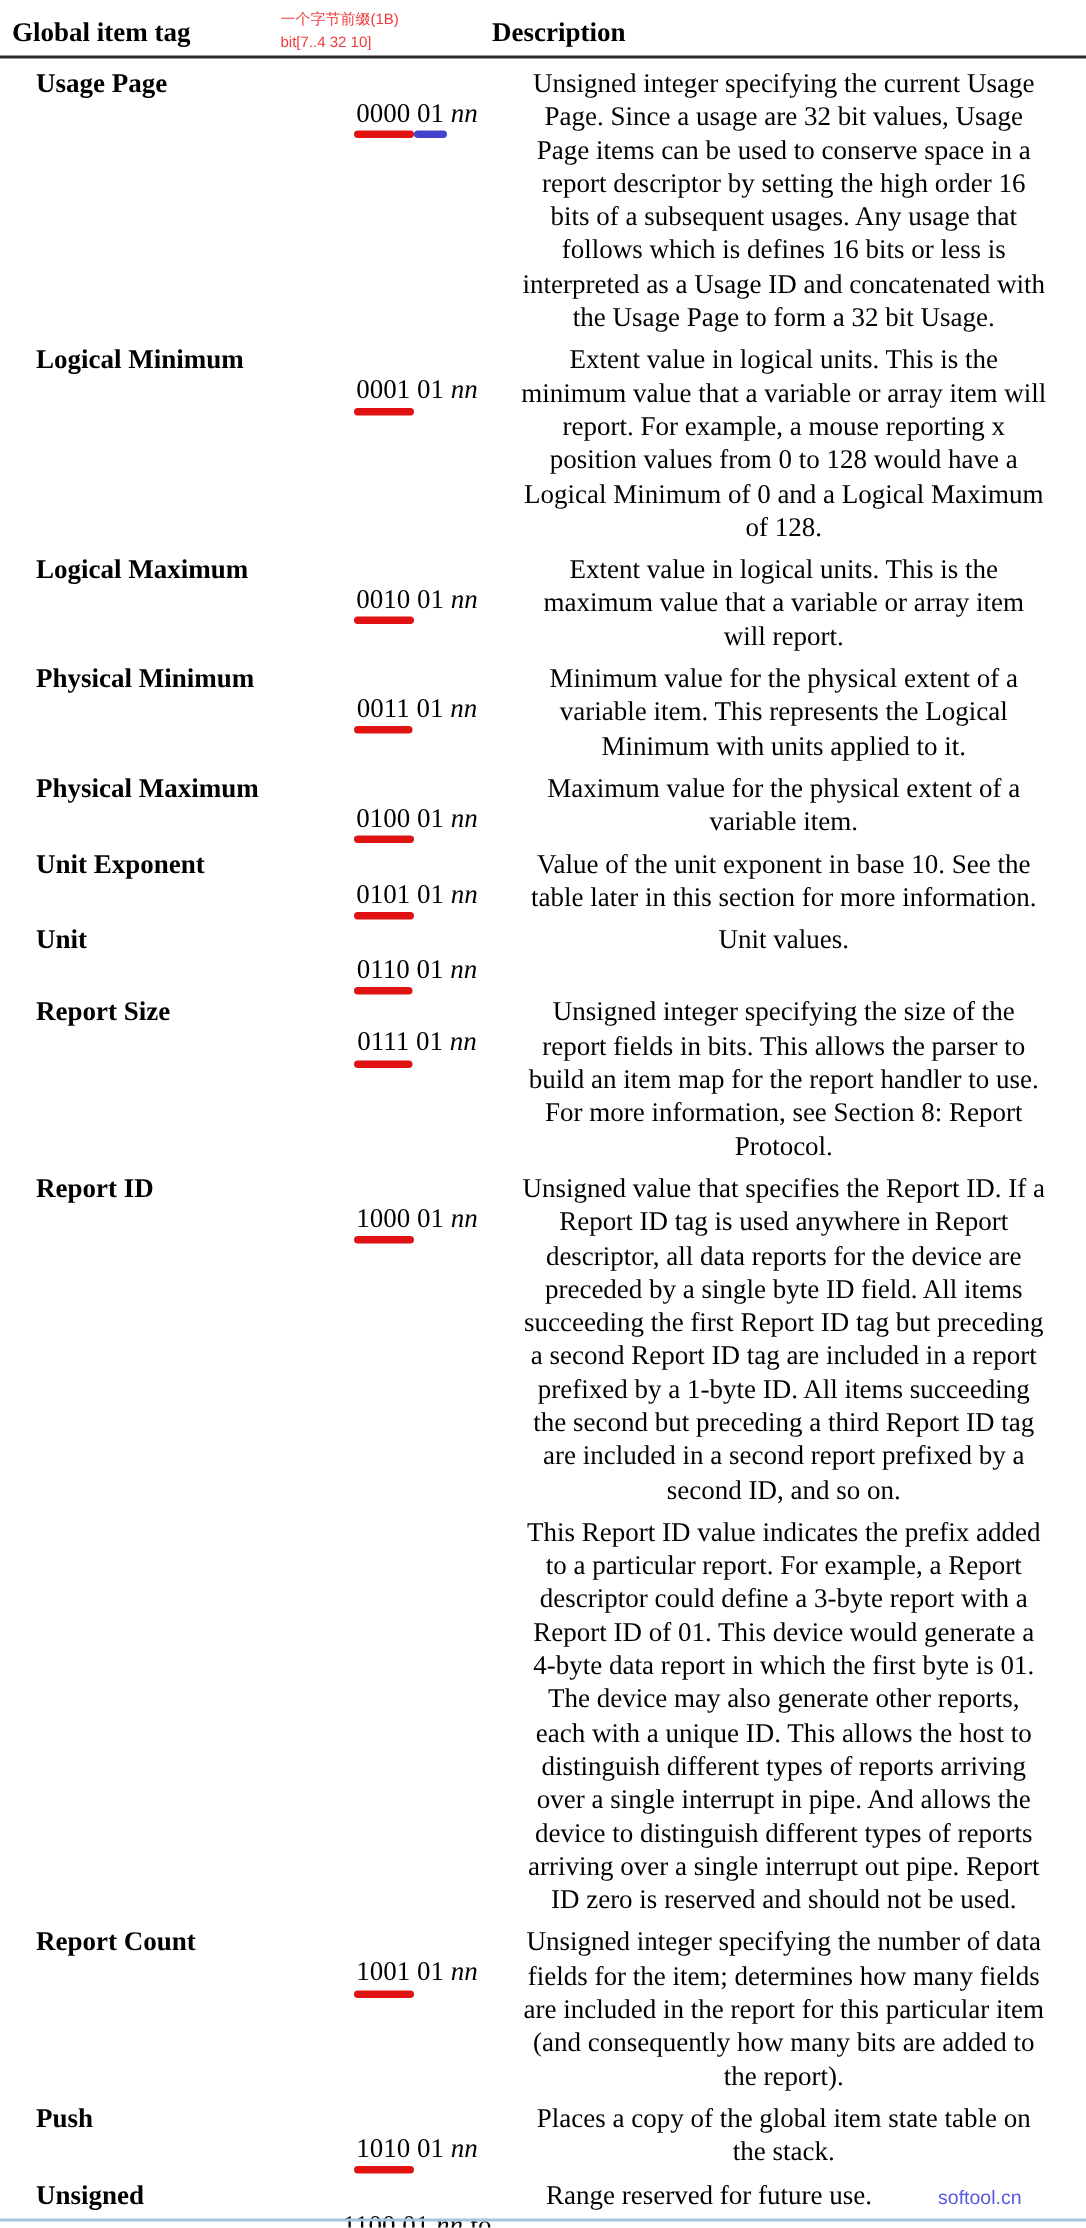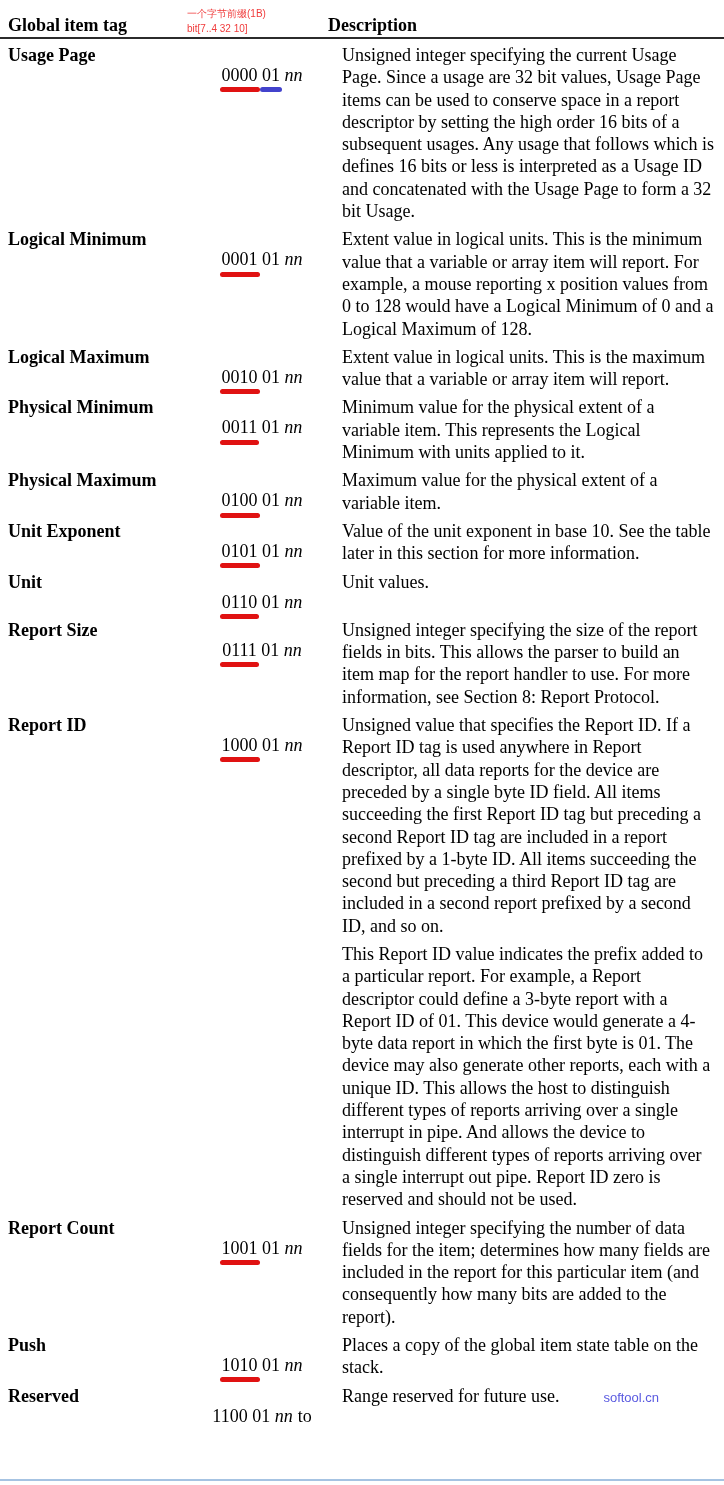--- a/index.html
+++ b/index.html
@@ -19,21 +19,21 @@
     color:var(--text);
     font-family:"Liberation Serif", serif;
     font-size:18px;
     position:relative;
     overflow:hidden;
     box-sizing:border-box;
     padding-top:6px;
   }
   .header-row{
     display:flex;
-    align-items:flex-end;
+    align-items:center;
     padding:0 8px;
   }
   .c1{width:188px;flex-shrink:0;font-weight:bold;}
   .c2{width:132px;flex-shrink:0;}
   .c3{flex:1;font-weight:bold;}
   .annotation{
     font-family:"Liberation Sans", sans-serif;
     font-size:10px;
     line-height:15px;
     color:var(--annotation-red);
@@ -41,38 +41,39 @@
     white-space:nowrap;
   }
   .rule{
     height:2px;
     background:var(--header-rule);
     margin:1px 0 5px 0;
   }
   .row{
     display:flex;
     align-items:flex-start;
-    padding:0 8px;
+    padding:0 24px;
     margin-bottom:6px;
   }
   .cell-tag{
     width:188px;flex-shrink:0;
     font-weight:bold;
     line-height:22.3px;
   }
   .cell-code{
     width:132px;flex-shrink:0;
     text-align:center;
     line-height:22.3px;
     white-space:nowrap;
   }
   .cell-desc{flex:1;padding-right:2px;}
   .cell-desc p{
-    margin:0 0 6px 14px;
+    margin:0 0 6px 3px;
     line-height:22.3px;
+    text-align:center;
   }
   .cell-desc p:last-child{margin-bottom:0;}
   .grp{position:relative;display:inline-block;margin-top:20px;}
   .grp.u-red::after{
     content:"";position:absolute;left:-2px;right:-2px;top:100%;margin-top:1px;
     height:5px;border-radius:3px;background:var(--underline-red);
   }
   .grp.u-blue::after{
     content:"";position:absolute;left:-2px;right:-2px;top:100%;margin-top:1px;
     height:5px;border-radius:3px;background:var(--underline-blue);
@@ -189,21 +190,21 @@
   <div class="row">
     <div class="cell-tag">Push</div>
     <div class="cell-code"><span class="grp u-red">1010</span> <span class="grp">01</span> <span class="grp size">nn</span><span class="suffix"></span></div>
     <div class="cell-desc">
           <p>Places a copy of the global item state table on the stack.</p>
         </div>
   </div>
 
 
   <div class="row">
-    <div class="cell-tag">Reserved</div>
+    <div class="cell-tag">Unsigned</div>
     <div class="cell-code"><span class="grp">1100</span> <span class="grp">01</span> <span class="grp size">nn</span><span class="suffix">to</span></div>
     <div class="cell-desc">
           <p>Range reserved for future use.<span class="watermark">softool.cn</span></p>
         </div>
   </div>
 </div>
 </div>
 
 <div class="bottom-line"></div>
 

